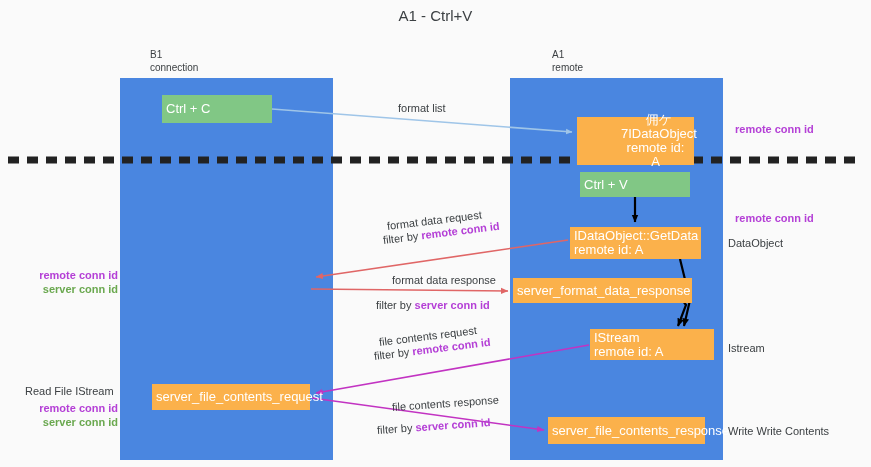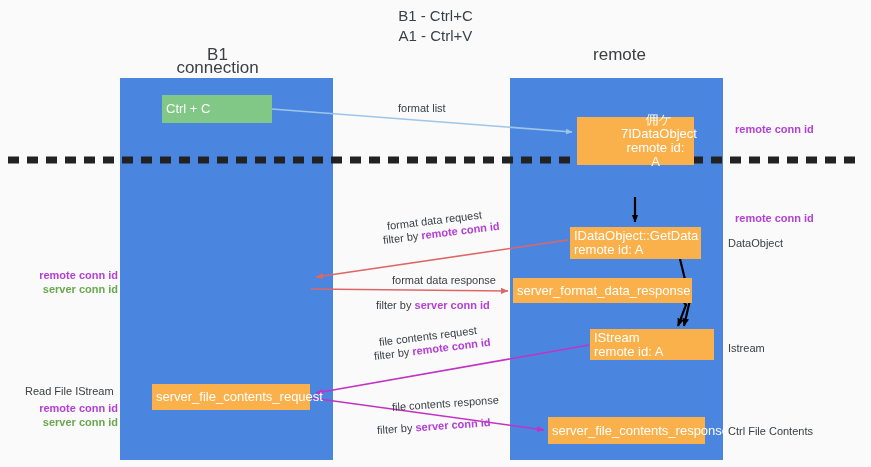--- a/index.html
+++ b/index.html
@@ -15,21 +15,21 @@
   .abs{position:absolute;}
 
   
   #title{
     left:0;top:6px;width:871px;text-align:center;
     font-size:15px;line-height:20px;color:#3c4043;
   }
 
   
   .col-head{
-    text-align:center;font-size:17px;line-height:13px;color:#3c4043;
+    text-align:left;font-size:10px;line-height:13px;color:#3c4043;
   }
   #head-b1{left:150px;top:48px;width:135px;}
   #head-a1{left:552px;top:48px;width:135px;}
 
   
   .lane{background:#4a86e0;}
   #lane-b1{left:120px;top:78px;width:213px;height:382px;}
   #lane-a1{left:510px;top:78px;width:213px;height:382px;}
 
   
@@ -94,29 +94,29 @@
 
   
   #edges{position:absolute;left:0;top:0;width:871px;height:467px;pointer-events:none;}
 </style>
 </head>
 <body>
 
 <div id="stage">
 
   <div class="abs" id="title">
-    <div>B1 - Ctrl+C</div>
     <div>A1 - Ctrl+V</div>
   </div>
 
   <div class="abs col-head" id="head-b1">
     <div>B1</div>
     <div>connection</div>
   </div>
   <div class="abs col-head" id="head-a1">
+    <div>A1</div>
     <div>remote</div>
   </div>
 
   <div class="abs lane" id="lane-b1"></div>
   <div class="abs lane" id="lane-a1"></div>
 
   <svg id="edges" viewBox="0 0 871 467" xmlns="http://www.w3.org/2000/svg">
     <defs>
       <marker id="ah-blue" markerWidth="7" markerHeight="7" refX="6" refY="3.2" orient="auto" markerUnits="userSpaceOnUse">
         <path d="M0,0.4 L6.4,3.2 L0,6 z" fill="#9fc5e8"></path>
@@ -153,20 +153,23 @@
 
   <div class="node green" id="n-ctrlc">
     <div>Ctrl + C</div>
   </div>
 
   <div class="node orange" id="n-idataobject">
     <div>佣ケ7IDataObject</div>
     <div>remote id: A</div>
   </div>
 
+  <div class="node green" id="n-ctrlv">
+    <div>Ctrl + V</div>
+  </div>
 
   <div class="node orange" id="n-getdata">
     <div>IDataObject::GetData</div>
     <div>remote id: A</div>
   </div>
 
 
   <div class="node orange" id="n-fmt-res">
     <div>server_format_data_response</div>
   </div>
@@ -203,21 +206,21 @@
 
   <div class="edge-lbl" id="e-fcres-1">file contents response</div>
   <div class="edge-lbl" id="e-fcres-2">
     <span class="plain">filter by </span><span class="purple">server conn id</span>
   </div>
 
   <div class="side purple" id="s-remote-1">remote conn id</div>
   <div class="side purple" id="s-remote-2">remote conn id</div>
   <div class="side plain" id="s-dataobject">DataObject</div>
   <div class="side plain" id="s-istream">Istream</div>
-  <div class="side plain" id="s-write">Ctrl File Contents</div>
+  <div class="side plain" id="s-write">Write Write Contents</div>
 
   <div class="side" id="s-left-legend">
     <div class="purple">remote conn id</div>
     <div class="greenTxt">server conn id</div>
   </div>
 
   <div class="side plain" id="s-read">Read File IStream</div>
 
   <div class="side" id="s-left-legend2">
     <div class="purple">remote conn id</div>

